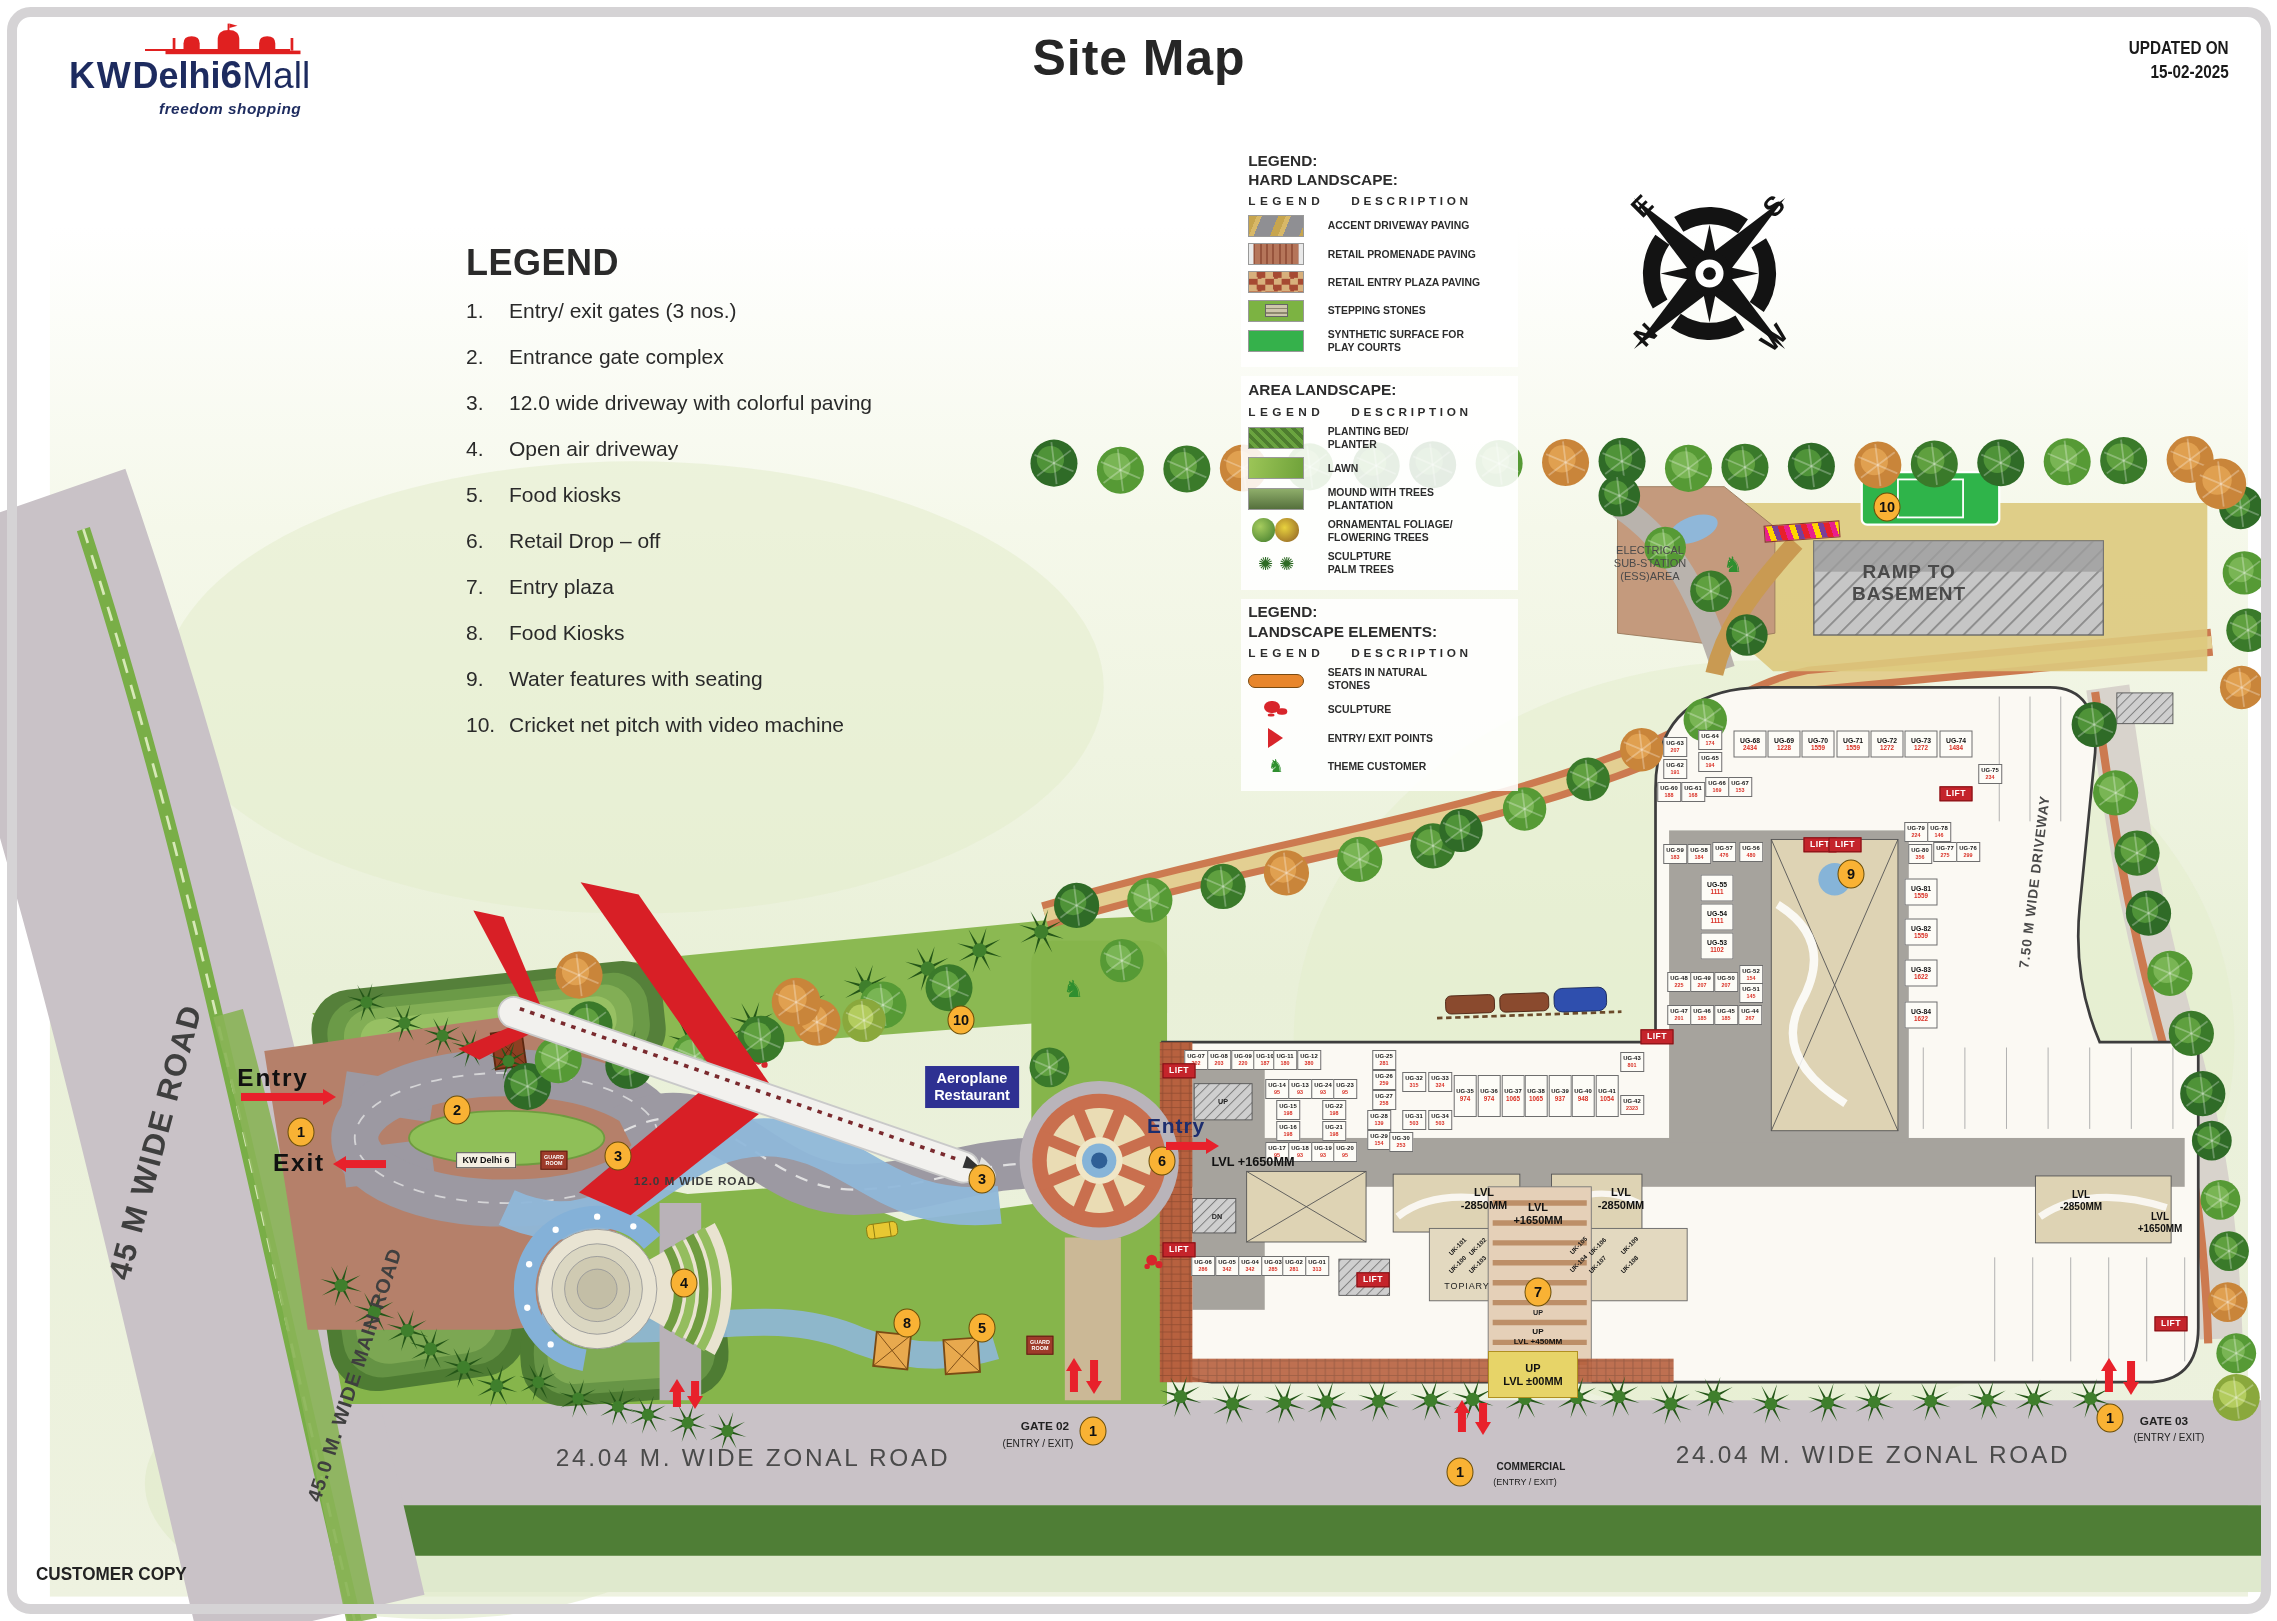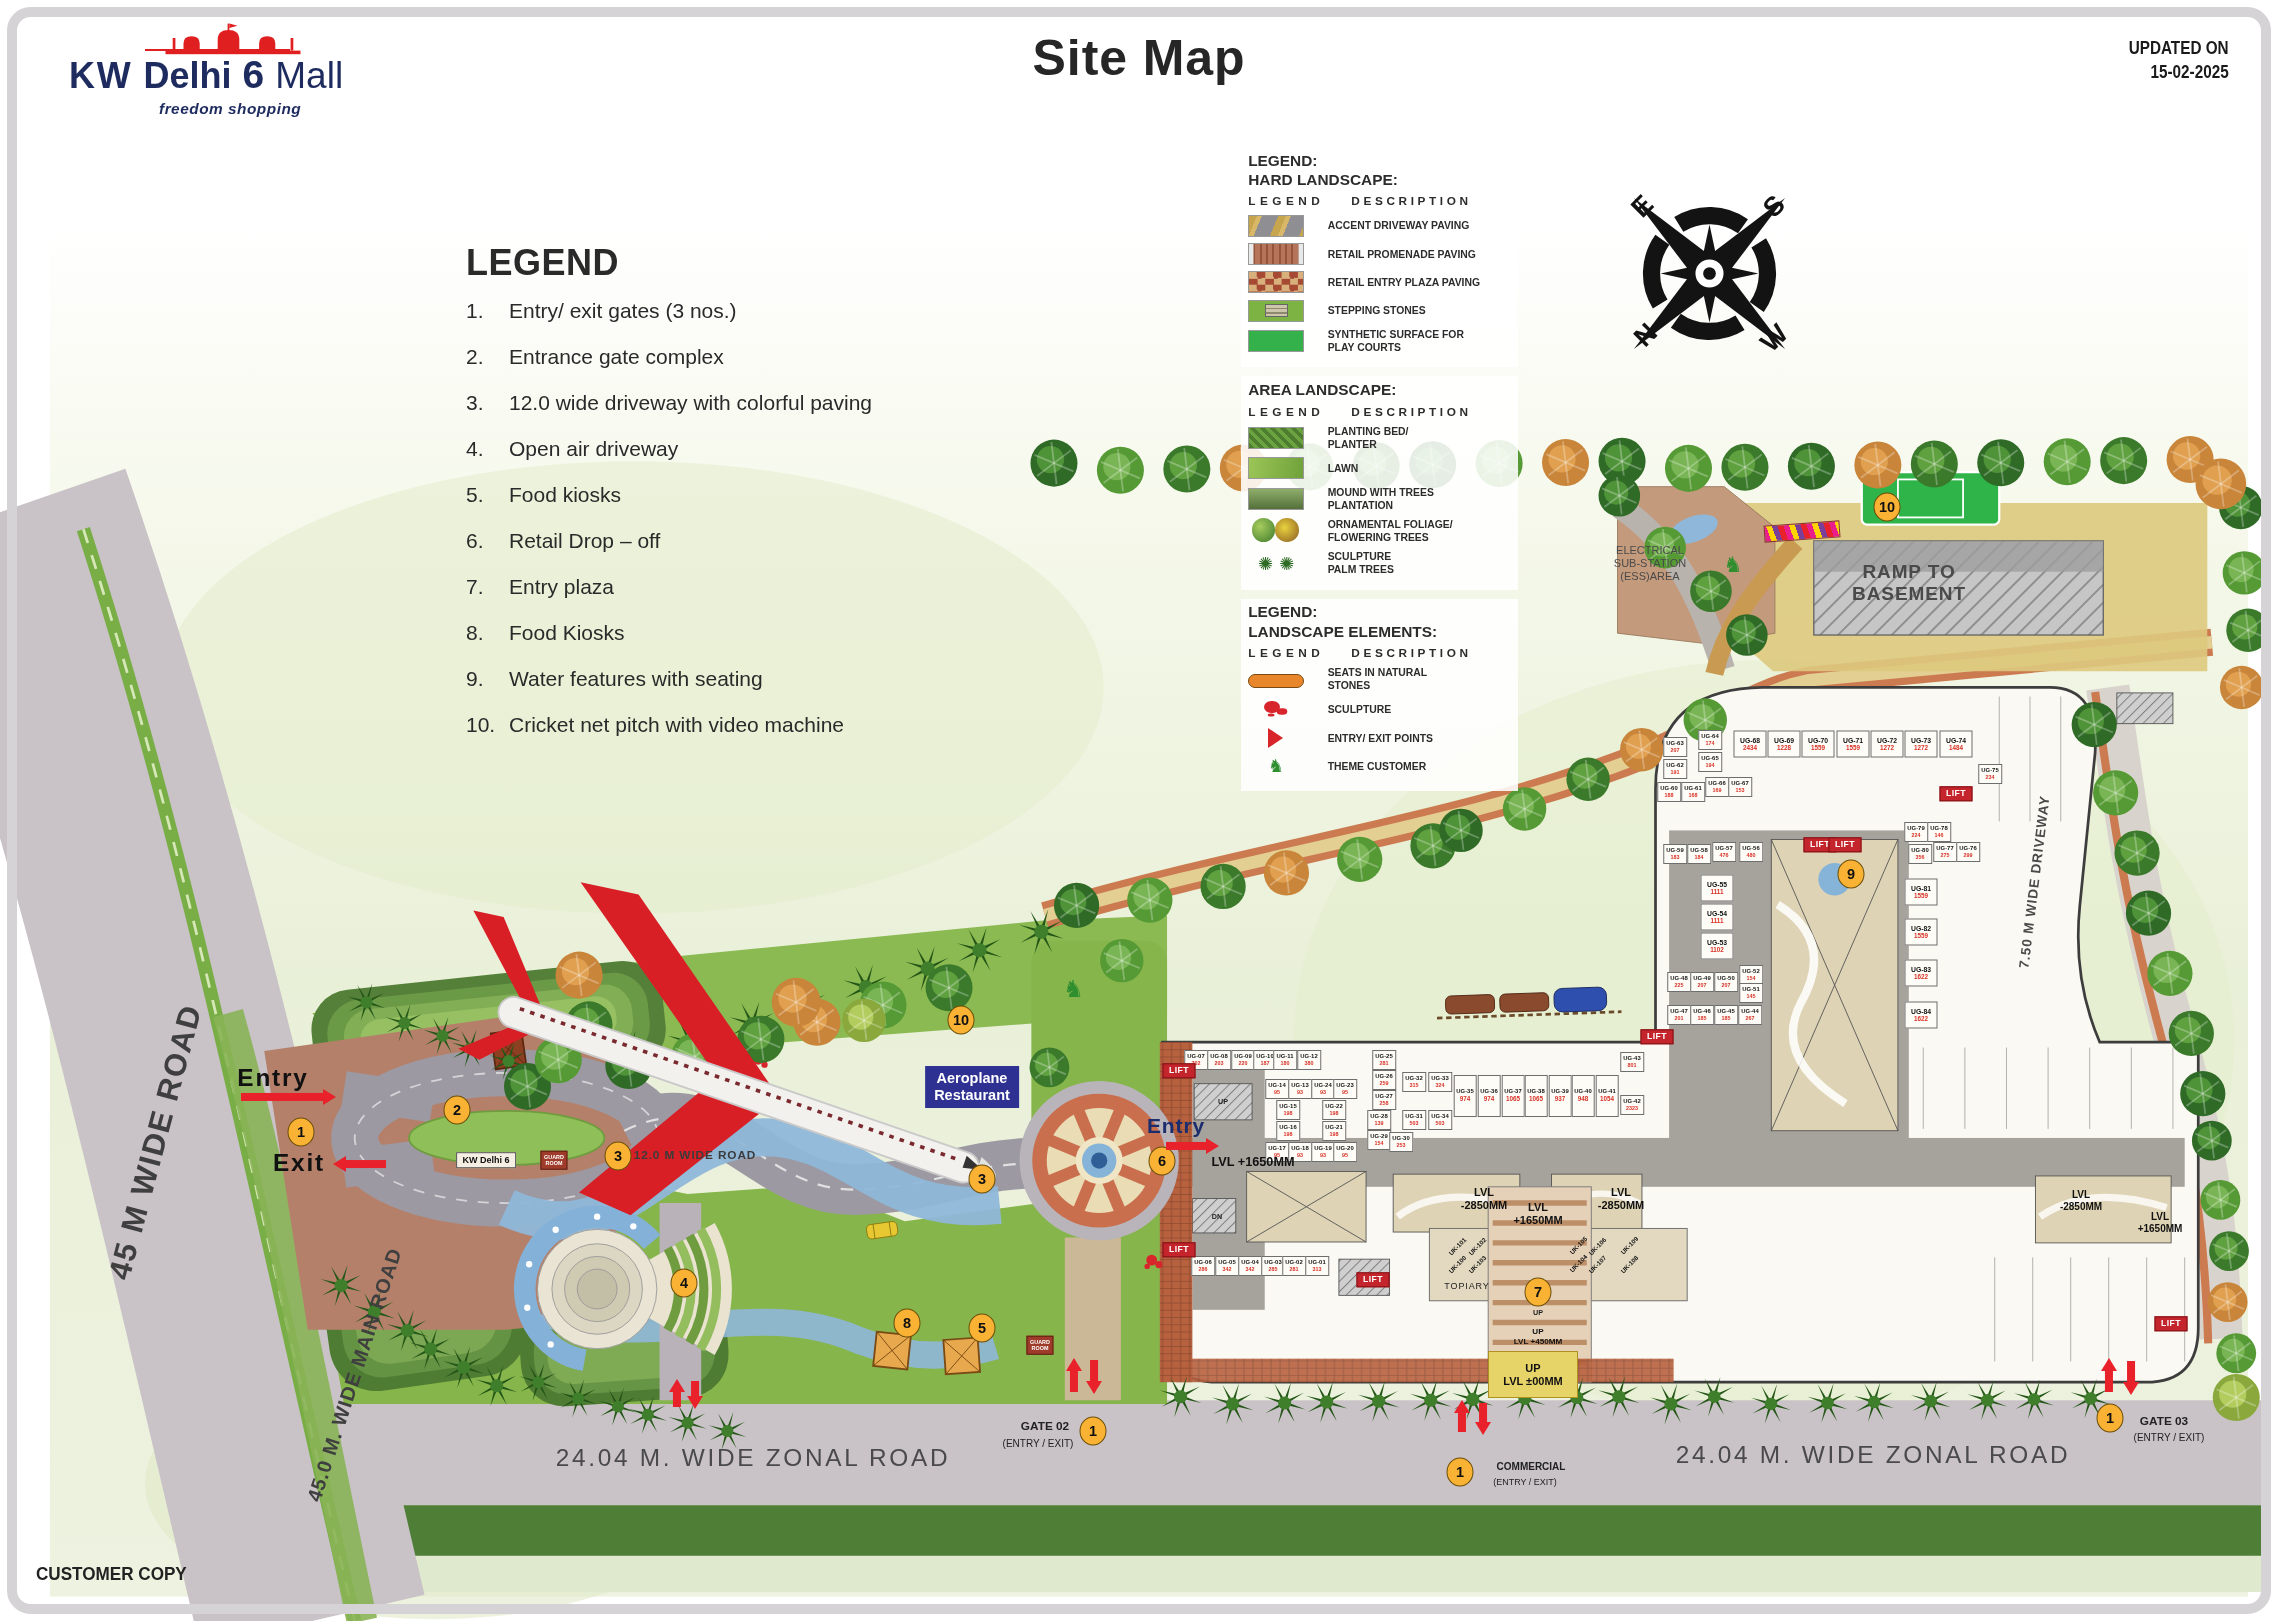--- a/index.html
+++ b/index.html
@@ -3,21 +3,21 @@
 <meta charset="utf-8">
 <style>
   html,body{margin:0;padding:0;background:#efefef;font-family:"Liberation Sans",sans-serif;}
   .page{position:relative;width:2278px;height:1621px;background:#ffffff;overflow:hidden;}
   .frame{position:absolute;inset:7.2px;border:10px solid #d5d3d5;border-radius:23.5px;pointer-events:none;z-index:50;}
   #stage{position:absolute;inset:0;}
   #mapsvg{position:absolute;left:0;top:0;z-index:1;}
   
   .logo{position:absolute;left:69px;top:20px;z-index:6;color:#1d2b5f;}
   .fort{position:absolute;left:96px;top:0;width:136px;height:36px;}
-  .l-row{position:relative;margin-top:33px;display:flex;align-items:baseline;gap:11px;font-weight:700;}
+  .l-row{position:relative;margin-top:33px;display:flex;align-items:baseline;font-weight:700;}
   .l-row::before{content:"";position:absolute;left:76px;top:-4.5px;width:145px;border-top:2.7px solid #e02020;}
   .lk{font-size:36px;letter-spacing:1.8px;}
   .ld{font-size:36px;}
   .l6{font-size:39px;}
   .lm{font-size:37px;font-weight:500;}
   .l-tag{font-style:italic;font-weight:700;font-size:15.4px;margin:2.7px 0 0 90px;letter-spacing:0.5px;}
   .title{position:absolute;left:50%;top:29px;transform:translateX(-50%);font-size:50px;font-weight:700;color:#262626;letter-spacing:0.9px;z-index:6;}
   .updated{position:absolute;right:49px;top:36px;text-align:right;font-weight:700;font-size:18px;line-height:1.35;color:#1a1a1a;transform:scaleX(.85);transform-origin:100% 0;z-index:6;}
   .ccopy{position:absolute;left:36px;top:1563px;font-weight:700;font-size:19px;color:#222;transform:scaleX(.9);transform-origin:0 50%;z-index:6;}
   
@@ -1670,21 +1670,21 @@
     </div>
 
     <div class="aero"><span>Aeroplane</span><br><span>Restaurant</span></div>
     <div class="kwsign">KW Delhi 6</div>
     <div class="ybox"></div>
     <div class="cstrip"></div>
   <div class="lbl" style="left: 156px; top: 1142px; font-size: 31px; font-weight: 700; color: rgb(63, 63, 63); letter-spacing: 1.8px; transform: translate(-50%, -50%) rotate(-75deg);">45 M WIDE ROAD</div>
       <div class="lbl" style="left: 355px; top: 1375px; font-size: 20px; font-weight: 700; color: rgb(63, 63, 63); letter-spacing: 0.9px; transform: translate(-50%, -50%) rotate(-72deg);">45.0 M. WIDE MAIN ROAD</div>
       <div class="lbl" style="left: 753px; top: 1458px; font-size: 24.4px; font-weight: 400; color: rgb(74, 74, 74); letter-spacing: 2.7px; transform: translate(-50%, -50%) rotate(0deg);">24.04 M. WIDE ZONAL ROAD</div>
       <div class="lbl" style="left: 1873px; top: 1455px; font-size: 24.4px; font-weight: 400; color: rgb(74, 74, 74); letter-spacing: 2.7px; transform: translate(-50%, -50%) rotate(0deg);">24.04 M. WIDE ZONAL ROAD</div>
-      <div class="lbl" style="left: 695px; top: 1156px; font-size: 11.8px; font-weight: 700; color: rgb(59, 59, 59); letter-spacing: 0.9px; transform: translate(-50%, -50%) rotate(0deg);">12.0 M WIDE ROAD</div>
+      <div class="lbl" style="left: 695px; top: 1182px; font-size: 11.8px; font-weight: 700; color: rgb(59, 59, 59); letter-spacing: 0.9px; transform: translate(-50%, -50%) rotate(0deg);">12.0 M WIDE ROAD</div>
       <div class="lbl" style="left: 2035px; top: 882px; font-size: 13.6px; font-weight: 700; color: rgb(74, 74, 74); letter-spacing: 0.9px; transform: translate(-50%, -50%) rotate(-83deg);">7.50 M WIDE DRIVEWAY</div>
       <div class="lbl" style="left: 1650px; top: 563px; font-size: 11px; font-weight: 400; color: rgb(74, 74, 74); letter-spacing: 0px; transform: translate(-50%, -50%) rotate(0deg);">ELECTRICAL
 SUB-STATION
 (ESS)AREA</div>
       <div class="lbl" style="left: 1909px; top: 583px; font-size: 19px; font-weight: 700; color: rgb(74, 74, 74); letter-spacing: 0.9px; transform: translate(-50%, -50%) rotate(0deg);">RAMP TO
 BASEMENT</div>
       <div class="lbl" style="left: 1253px; top: 1162px; font-size: 12.7px; font-weight: 700; color: rgb(17, 17, 17); letter-spacing: 0px; transform: translate(-50%, -50%) rotate(0deg);">LVL +1650MM</div>
       <div class="lbl" style="left: 1484px; top: 1199px; font-size: 11px; font-weight: 700; color: rgb(17, 17, 17); letter-spacing: 0px; transform: translate(-50%, -50%) rotate(0deg);">LVL
 -2850MM</div>
       <div class="lbl" style="left: 1538px; top: 1214px; font-size: 11px; font-weight: 700; color: rgb(17, 17, 17); letter-spacing: 0px; transform: translate(-50%, -50%) rotate(0deg);">LVL

